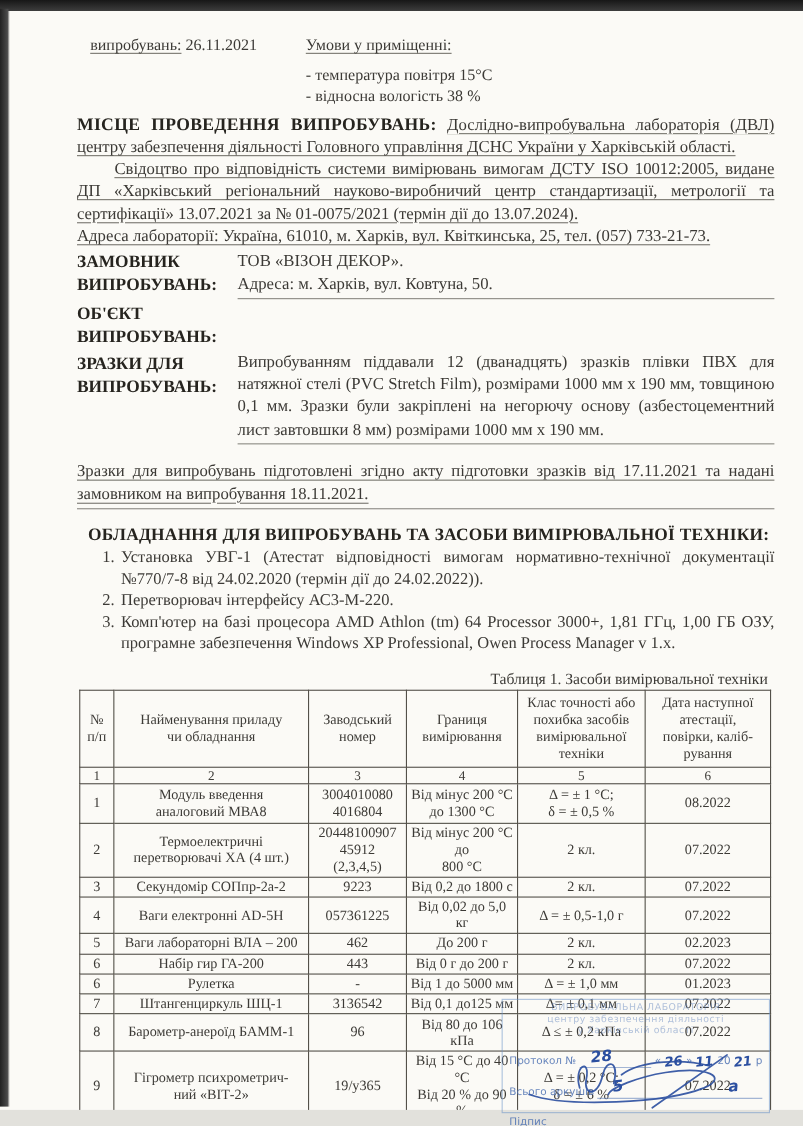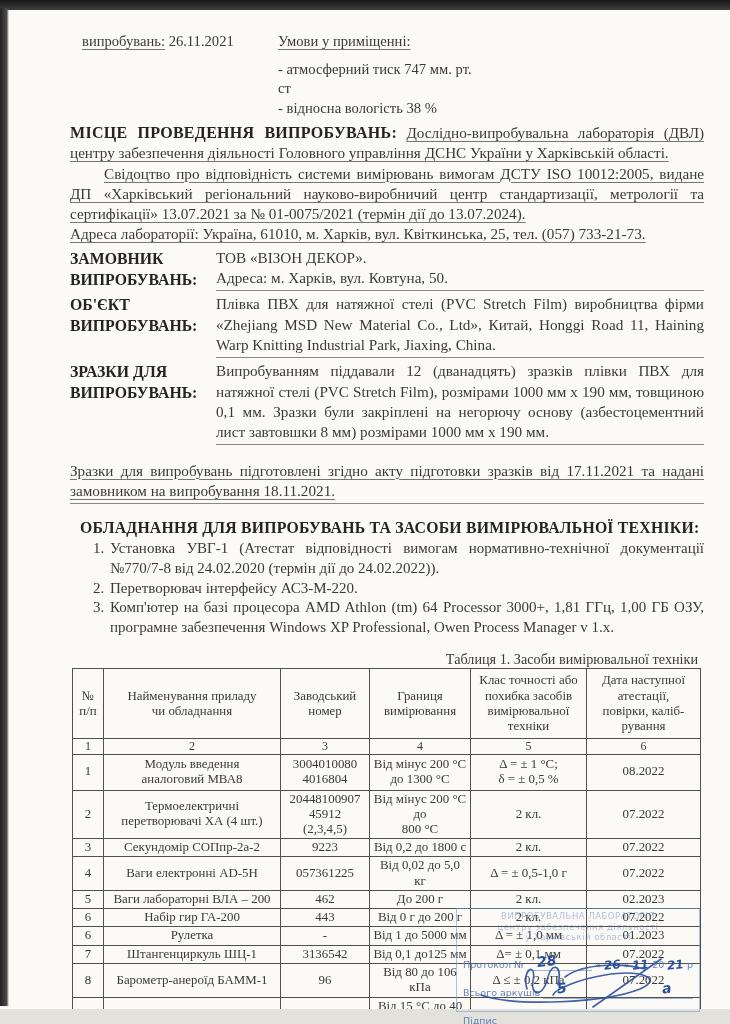--- a/index.html
+++ b/index.html
@@ -80,21 +80,21 @@
   <div class="content">
 
     <div class="toprow">
       <div class="tc-date">
         <div><span class="u">випробувань:</span>
              <span>26.11.2021</span></div>
       </div>
       <div class="tc-room">
         <div><span class="u">Умови у приміщенні:</span></div>
         <div class="tc-items">
-          <div>- атмосферний тиск 747 мм. рт. ст</div>
+          <div>- температура повітря 15°С</div>
           <div>- відносна вологість 38 %</div>
         </div>
       </div>
     </div>
 
     <p class="para just"><span class="bighead">МІСЦЕ  ПРОВЕДЕННЯ  ВИПРОБУВАНЬ:</span> <span class="u">Дослідно-випробувальна лабораторія (ДВЛ) центру забезпечення діяльності Головного управління ДСНС України у Харківській області.</span></p>
 
     <p class="para just indent u">Свідоцтво про відповідність системи вимірювань вимогам ДСТУ ISO 10012:2005, видане ДП «Харківський регіональний науково-виробничий центр стандартизації, метрології та сертифікації» 13.07.2021 за № 01-0075/2021 (термін дії до 13.07.2024).</p>
 
     <p class="para u">Адреса лабораторії: Україна, 61010, м. Харків, вул. Квіткинська, 25, тел. (057) 733-21-73.</p>
@@ -108,21 +108,20 @@
         <div>ТОВ «ВІЗОН  ДЕКОР».</div>
         <div class="vblock">Адреса: м. Харків, вул. Ковтуна, 50.</div>
       </div>
     </div>
 
     <div class="sect">
       <div class="lbl">
         <div>ОБ'ЄКТ</div>
         <div>ВИПРОБУВАНЬ:</div>
       </div>
-      <div class="val just vblock">Плівка ПВХ для натяжної стелі (PVC Stretch Film) виробництва фірми «Zhejiang MSD New Material Co., Ltd», Китай, Honggi Road 11, Haining Warp Knitting Industrial Park, Jiaxing, China.</div>
     </div>
 
     <div class="sect">
       <div class="lbl">
         <div>ЗРАЗКИ ДЛЯ</div>
         <div>ВИПРОБУВАНЬ:</div>
       </div>
       <div class="val just vblock">Випробуванням піддавали 12 (дванадцять) зразків плівки ПВХ для натяжної стелі (PVC Stretch Film), розмірами 1000 мм х 190 мм, товщиною 0,1 мм. Зразки були закріплені на негорючу основу (азбестоцементний лист завтовшки 8 мм) розмірами 1000 мм х 190 мм.</div>
     </div>
 

